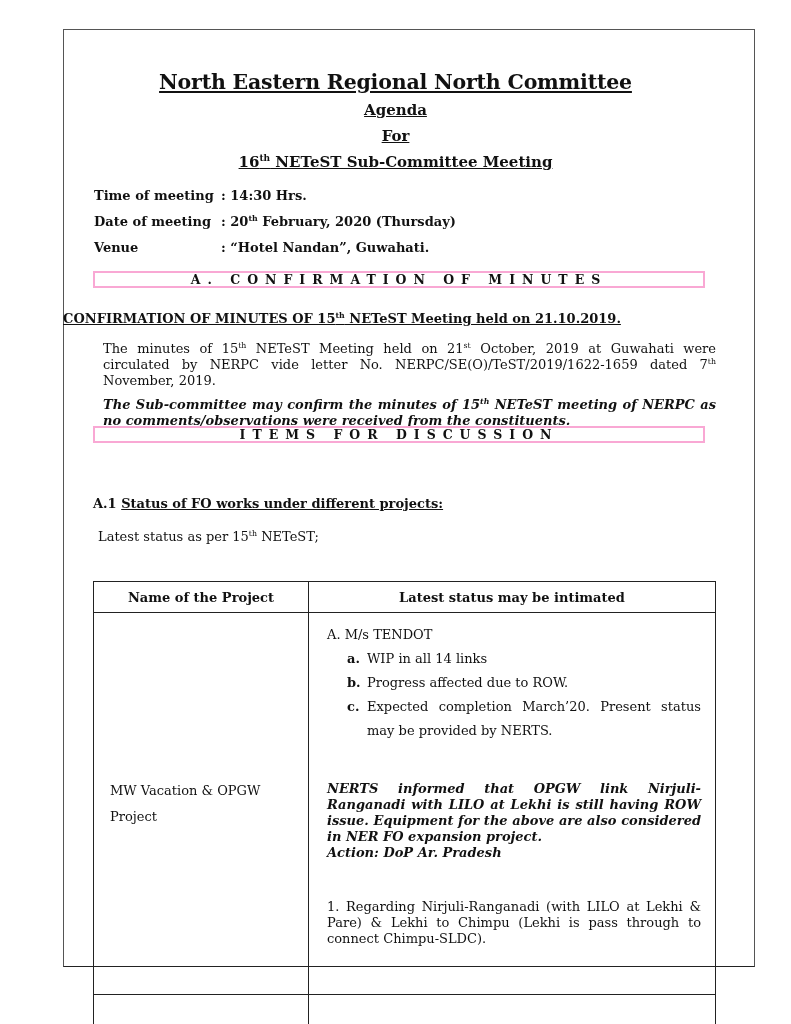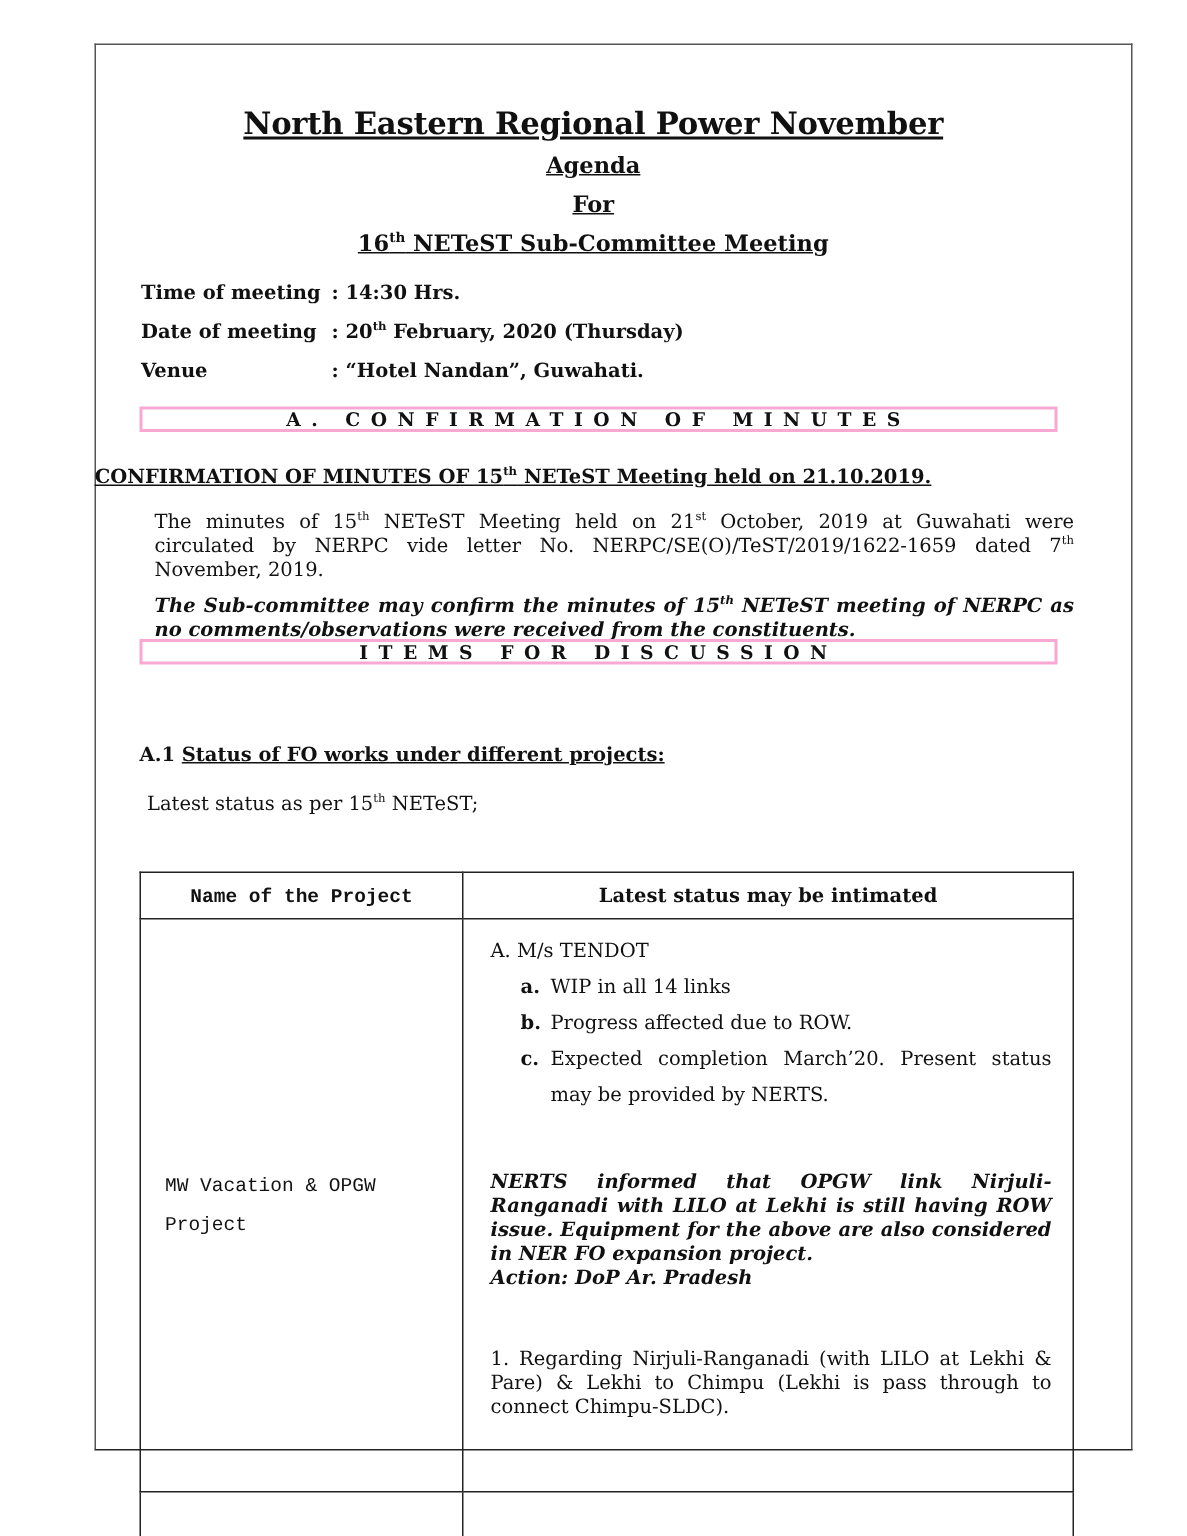--- a/index.html
+++ b/index.html
@@ -26,37 +26,37 @@
                  font-weight: bold; font-size: 13px; text-decoration: underline; white-space: nowrap; }
   .para { position: absolute; left: 93px; width: 613px; font-size: 13px; line-height: 16px; text-align: justify; margin-left: 10px; }
   .p1 { top: 341px; }
   .p2 { top: 397px; font-weight: bold; font-style: italic; }
   .sec { position: absolute; left: 93px; top: 496px; font-size: 13px; font-weight: bold; white-space: nowrap; }
   .sec u { text-decoration: underline; }
   .latest { position: absolute; left: 98px; top: 529px; font-size: 13px; white-space: nowrap; }
   table.status { position: absolute; left: 93px; top: 581px; width: 623px; border-collapse: collapse; }
   table.status td, table.status th { border: 1.5px solid #222; vertical-align: top; font-size: 13px; }
   table.status th { font-weight: bold; height: 28px; text-align: center; vertical-align: middle; }
-  .c1 { width: 198px; font-family: Liberation Mono, monospace; }
+  .c1 { width: 198px; }
   .proj-cell { vertical-align: middle !important; padding: 0 0 0 16px; line-height: 26px; }
   .status-cell { padding: 10px 14px 0 18px; height: 371px; position: relative; }
   .ltrA { line-height: 24px; }
   ol.sub { list-style: none; margin: 0; padding: 0 0 0 20px; }
   ol.sub li { line-height: 24px; position: relative; padding-left: 20px; text-align: justify; }
   ol.sub li .mk { position: absolute; left: 0; font-weight: bold; }
   .nerts { margin-top: 38px; font-weight: bold; font-style: italic; line-height: 16px; text-align: justify; }
   .regard { margin-top: 38px; line-height: 16px; text-align: justify; }
   .empty-row td { height: 28px; }
 </style>
 </head>
 <body>
 
 <div class="page-frame"></div>
 
-<div class="title t1">North Eastern Regional Power November</div>
+<div class="title t1">North Eastern Regional North Committee</div>
 <div class="title t2">Agenda</div>
 <div class="title t3">For</div>
 <div class="title t4"><span>16</span><sup>th</sup><span> NETeST Sub-Committee Meeting</span></div>
 
 <div class="meta m1"><span class="lbl">Time of meeting</span><span>: 14:30 Hrs.</span></div>
 <div class="meta m2"><span class="lbl">Date of meeting</span><span>: 20</span><sup>th</sup><span> February, 2020 (Thursday)</span></div>
 <div class="meta m3"><span class="lbl">Venue</span><span>: “Hotel Nandan”, Guwahati.</span></div>
 
 <div class="bar bar1">A.  CONFIRMATION OF MINUTES</div>
 

